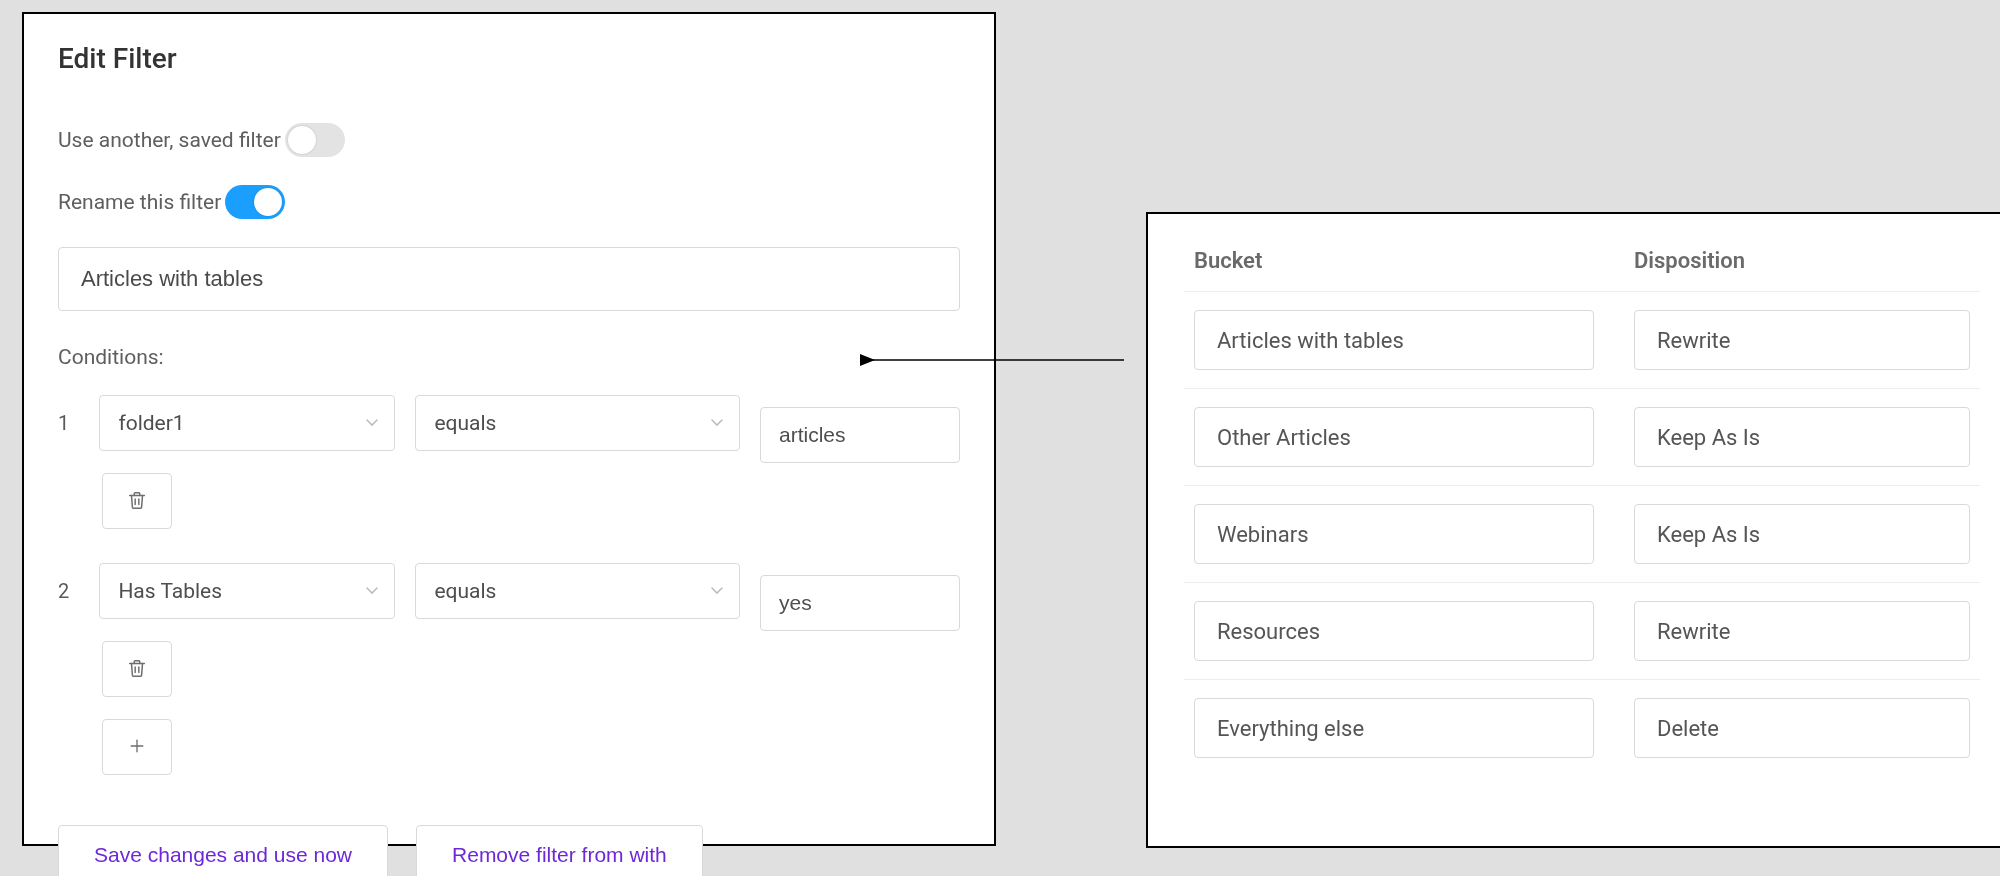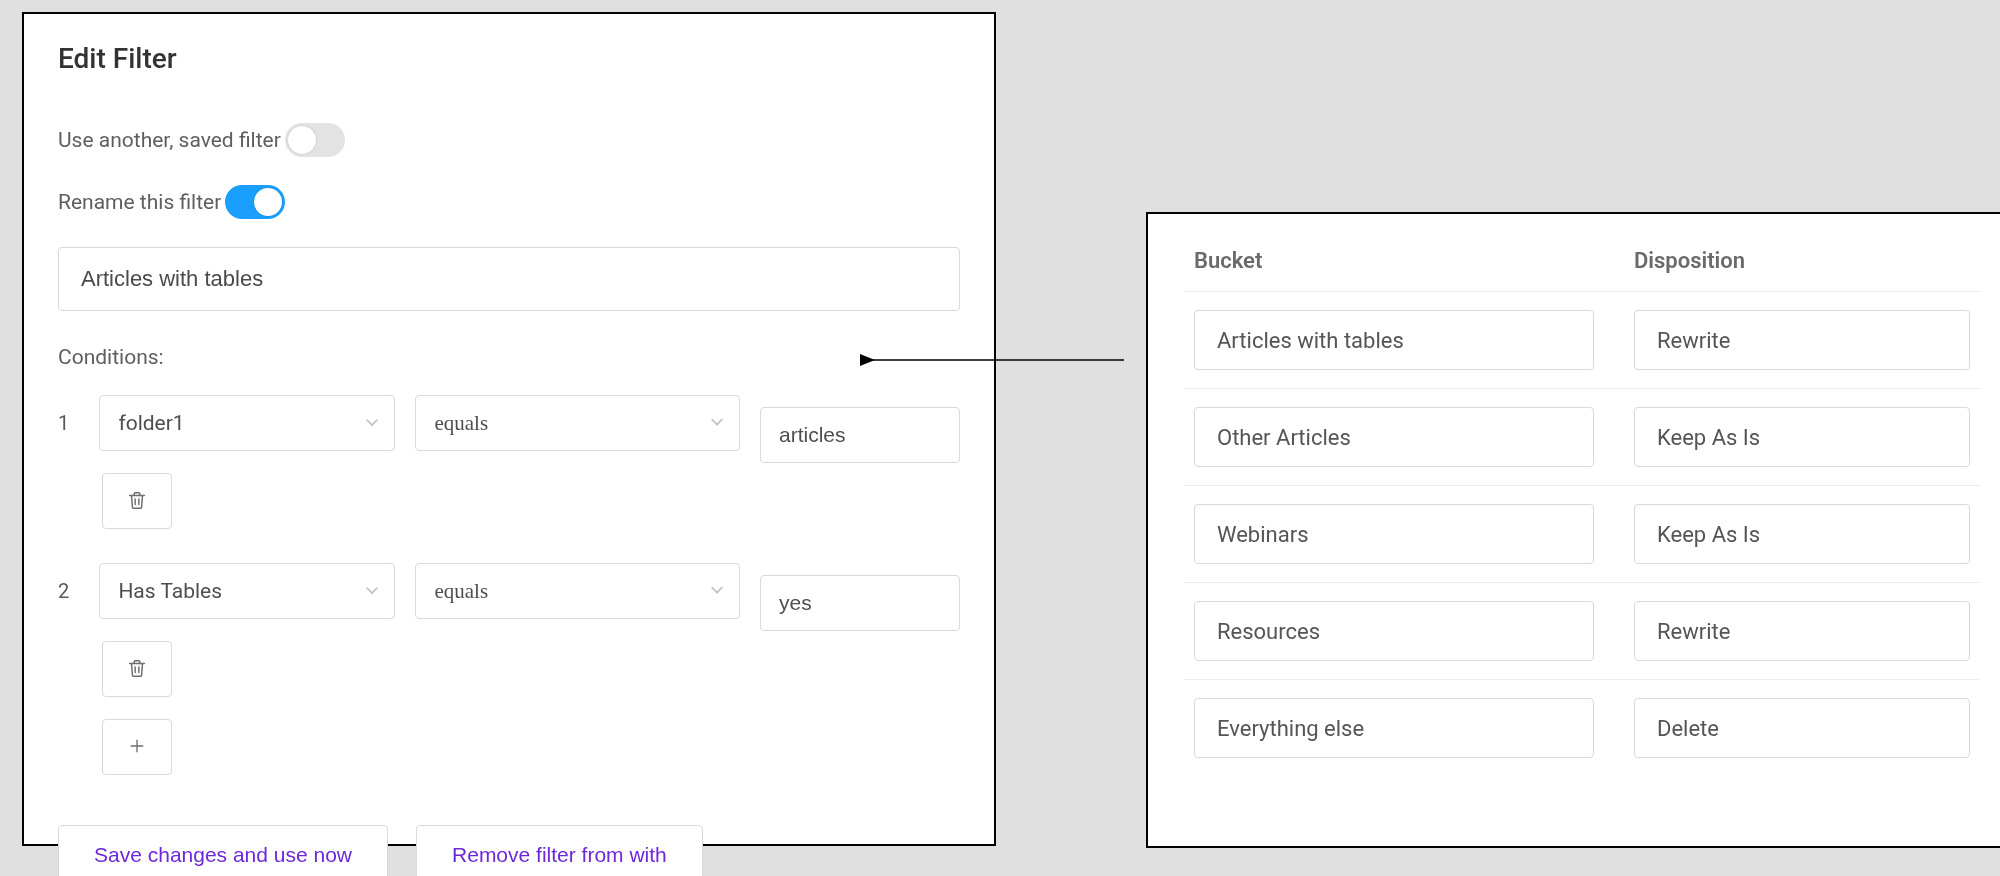--- a/index.html
+++ b/index.html
@@ -102,21 +102,21 @@
     padding: 0 48px 0 18px;
     font-size: 21px;
     color: #4e4e4e;
   }
   .select-box .chevron {
     position: absolute;
     right: 14px; top: 50%;
     transform: translateY(-50%);
   }
   .field-sel { width: 324px; }
-  .op-sel   { width: 356px; font-family: Liberation Serif, serif; }
+  .op-sel   { width: 356px; }
   .val-input {
     flex: 1;
     height: 56px;
     border: 1px solid #d9d9d9;
     border-radius: 4px;
     padding: 0 18px;
     font-size: 21px;
     color: #4e4e4e;
     min-width: 200px;
     margin-top: 24px;

